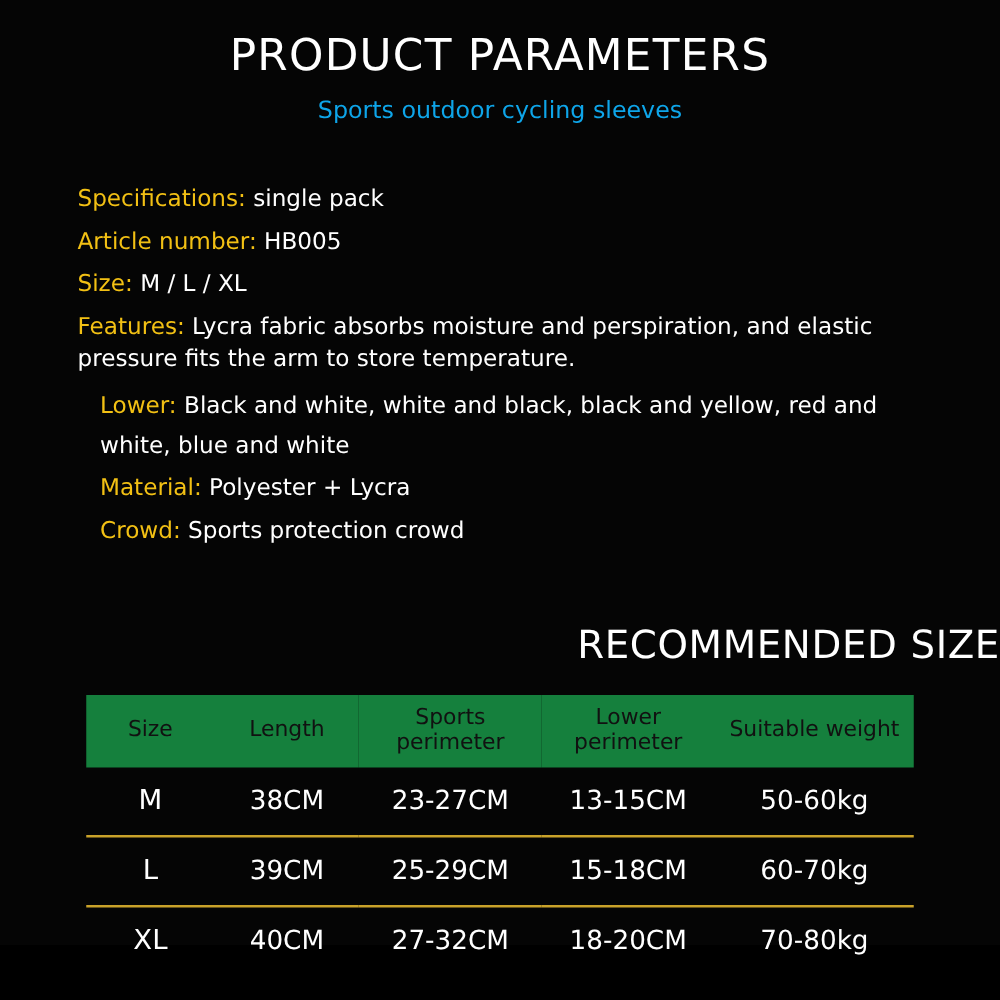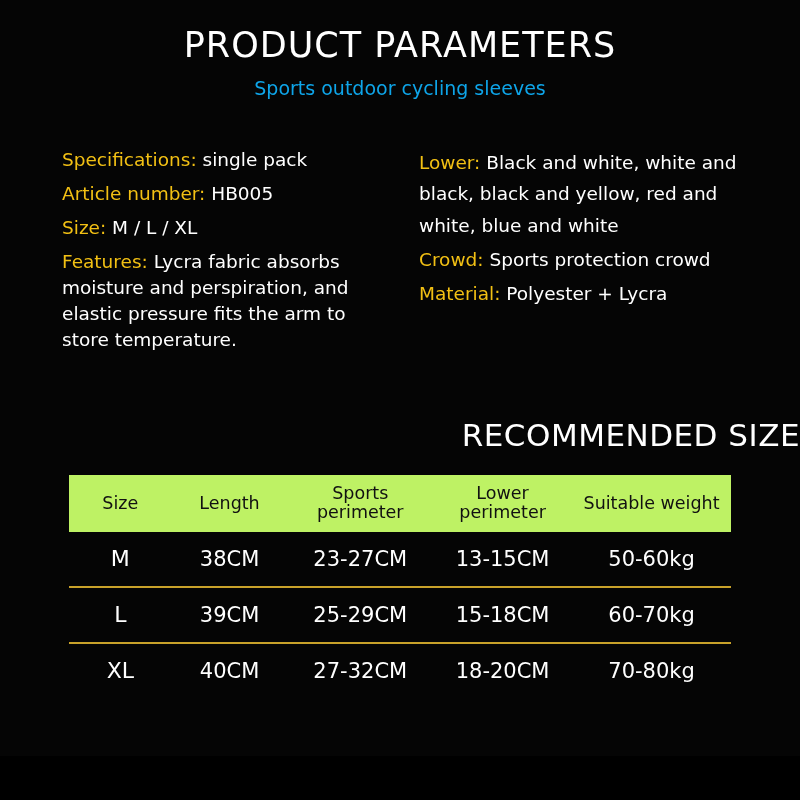--- a/index.html
+++ b/index.html
@@ -39,20 +39,21 @@
     color: #0ea5e9;
     font-weight: 400;
   }
 
   
   .specs {
     display: flex;
     margin-top: 48px;
     padding: 0 60px 0 62px;
     box-sizing: border-box;
+    flex-direction: column;
   }
   .col {
     flex: 1 1 50%;
     box-sizing: border-box;
   }
   .col.left { padding-right: 22px; }
   .col.right { padding-left: 18px; }
 
   .spec-line {
     font-size: 18.5px;
@@ -86,21 +87,21 @@
   .table-wrap {
     margin: 22px auto 0 auto;
     width: 662px;
   }
   table.size-table {
     width: 100%;
     border-collapse: collapse;
     table-layout: fixed;
   }
   table.size-table thead th {
-    background: #bef264;
+    background: #15803d;
     color: #111111;
     font-size: 17.5px;
     font-weight: 400;
     padding: 9px 4px;
     text-align: center;
     line-height: 1.12;
   }
   table.size-table tbody td {
     font-size: 21px;
     color: #ffffff;
@@ -152,26 +153,26 @@
         <span class="v">Lycra fabric absorbs moisture and perspiration, and elastic pressure fits the arm to store temperature.</span>
       </div>
     </div>
 
     <div class="col right">
       <div class="spec-line tight">
         <span class="k">Lower:</span>
         <span class="v">Black and white, white and black, black and yellow, red and white, blue and white</span>
       </div>
       <div class="spec-line tight">
+        <span class="k">Material:</span>
+        <span class="v">Polyester + Lycra</span>
+      </div>
+      <div class="spec-line tight">
         <span class="k">Crowd:</span>
         <span class="v">Sports protection crowd</span>
-      </div>
-      <div class="spec-line tight">
-        <span class="k">Material:</span>
-        <span class="v">Polyester + Lycra</span>
       </div>
     </div>
 
   </div>
 
   <div class="rec-title">RECOMMENDED SIZE</div>
 
   <div class="table-wrap">
     <table class="size-table">
       <colgroup>

